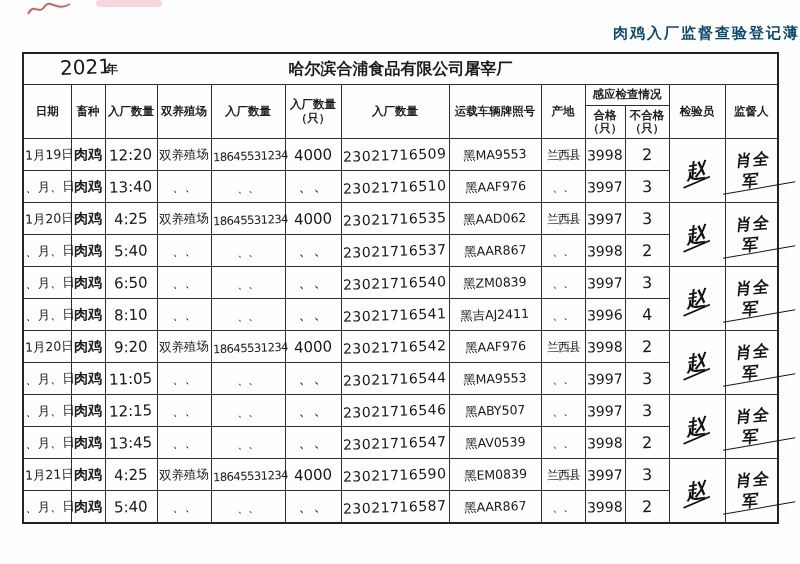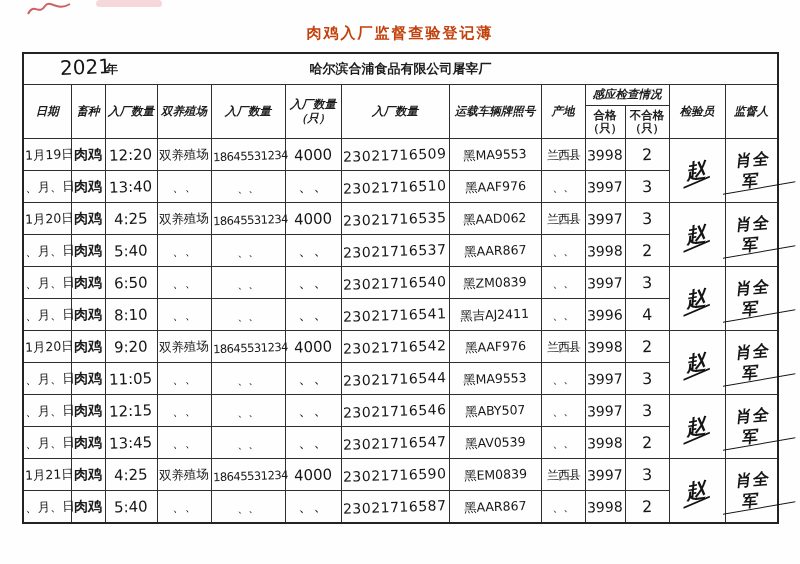--- a/index.html
+++ b/index.html
@@ -1,29 +1,29 @@
 <!DOCTYPE html>
 <html><head>
 <meta charset="utf-8">
 <style>
   html,body{margin:0;padding:0;background:#ffffff;}
   .page{position:relative;width:800px;height:564px;background:#fefefe;overflow:hidden;
         font-family:"Liberation Serif",serif;color:#1c1c1c;}
-  .title{position:absolute;top:24px;left:0;width:100%;text-align:center;
-         font-size:15px;font-weight:700;letter-spacing:2px;color:#c2410c;}
+  .title{position:absolute;top:24px;left:0;width:100%;text-align:right;
+         font-size:15px;font-weight:700;letter-spacing:2px;color:#0c4a6e;}
   table{position:absolute;left:22px;top:52px;width:755px;border-collapse:collapse;
         table-layout:fixed;border:2px solid #232323;}
   th,td{border:1px solid #2e2e2e;padding:0 1px;text-align:center;vertical-align:middle;
         overflow:visible;}
   th{font-size:11.5px;font-weight:700;line-height:1.2;color:#1d1d1d;}
   .year-row td{height:30px;position:relative;border-bottom:1px solid #2e2e2e;}
   .year{position:absolute;left:36px;top:1px;font-size:20px;}
   .year-suffix{position:absolute;left:82px;top:7px;font-size:12px;font-weight:700;}
-  .company{display:block;text-align:center;line-height:30px;font-weight:700;font-size:13px;}
-  .hrow1 th{height:20px;font-style:italic;}
+  .company{display:block;text-align:center;line-height:30px;font-weight:700;font-size:16px;}
+  .hrow1 th{height:20px;}
   .hrow2 th{height:32px;}
   tbody td{height:31px;}
   .h2l span{display:block;line-height:1.15;text-align:center;}
   .hw{font-family:"DejaVu Sans",sans-serif;color:#161616;display:inline-block;
       transform:rotate(-2deg);white-space:nowrap;}
   .printed{font-family:"Liberation Serif",serif;font-size:14px;font-weight:700;}
   .d-date{font-size:12.5px;}
   .d-time{font-size:15px;}
   .d-owner{font-size:12.5px;}
   .d-phone{font-size:11.5px;letter-spacing:-0.5px;}

